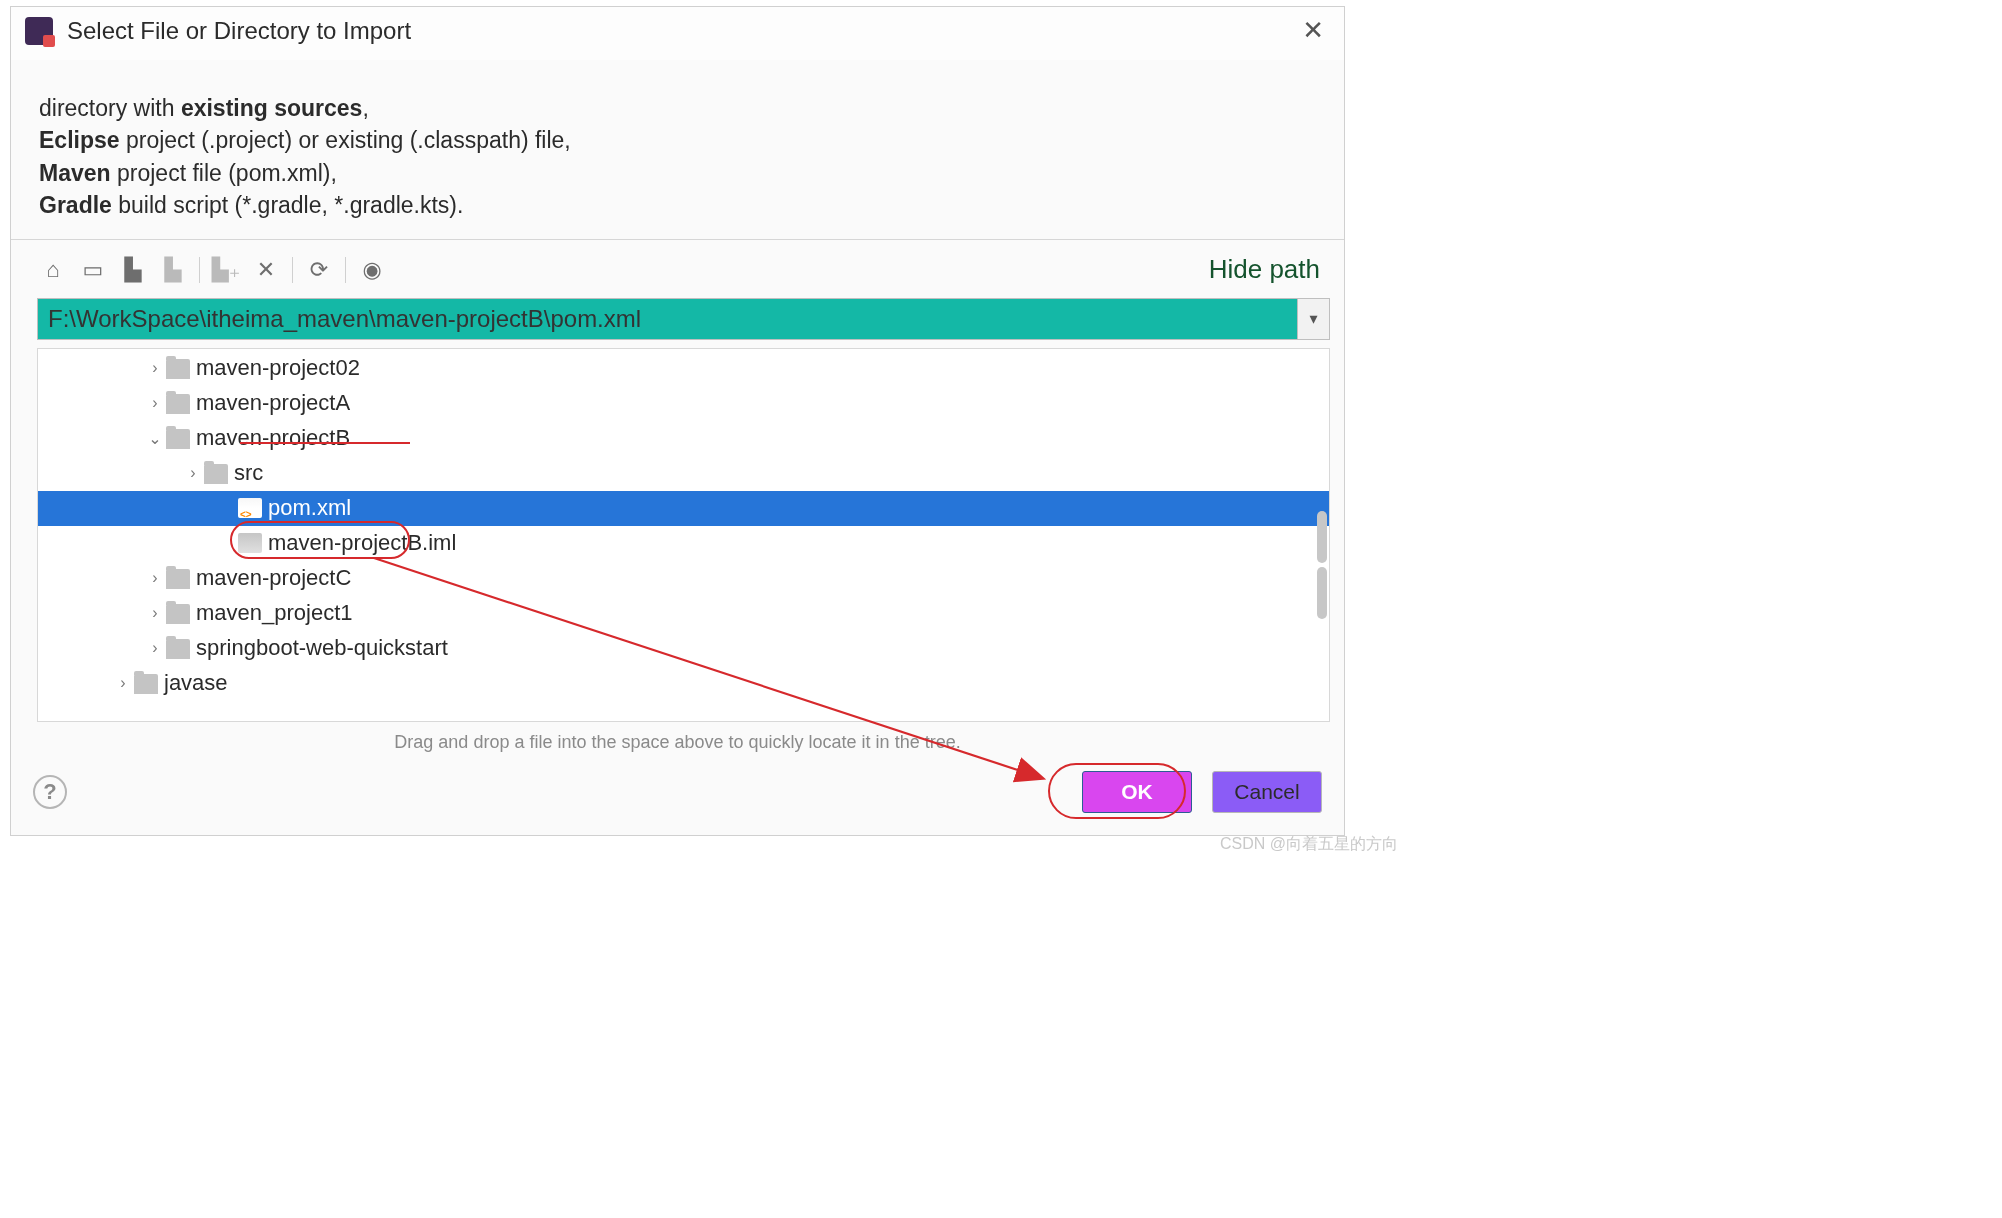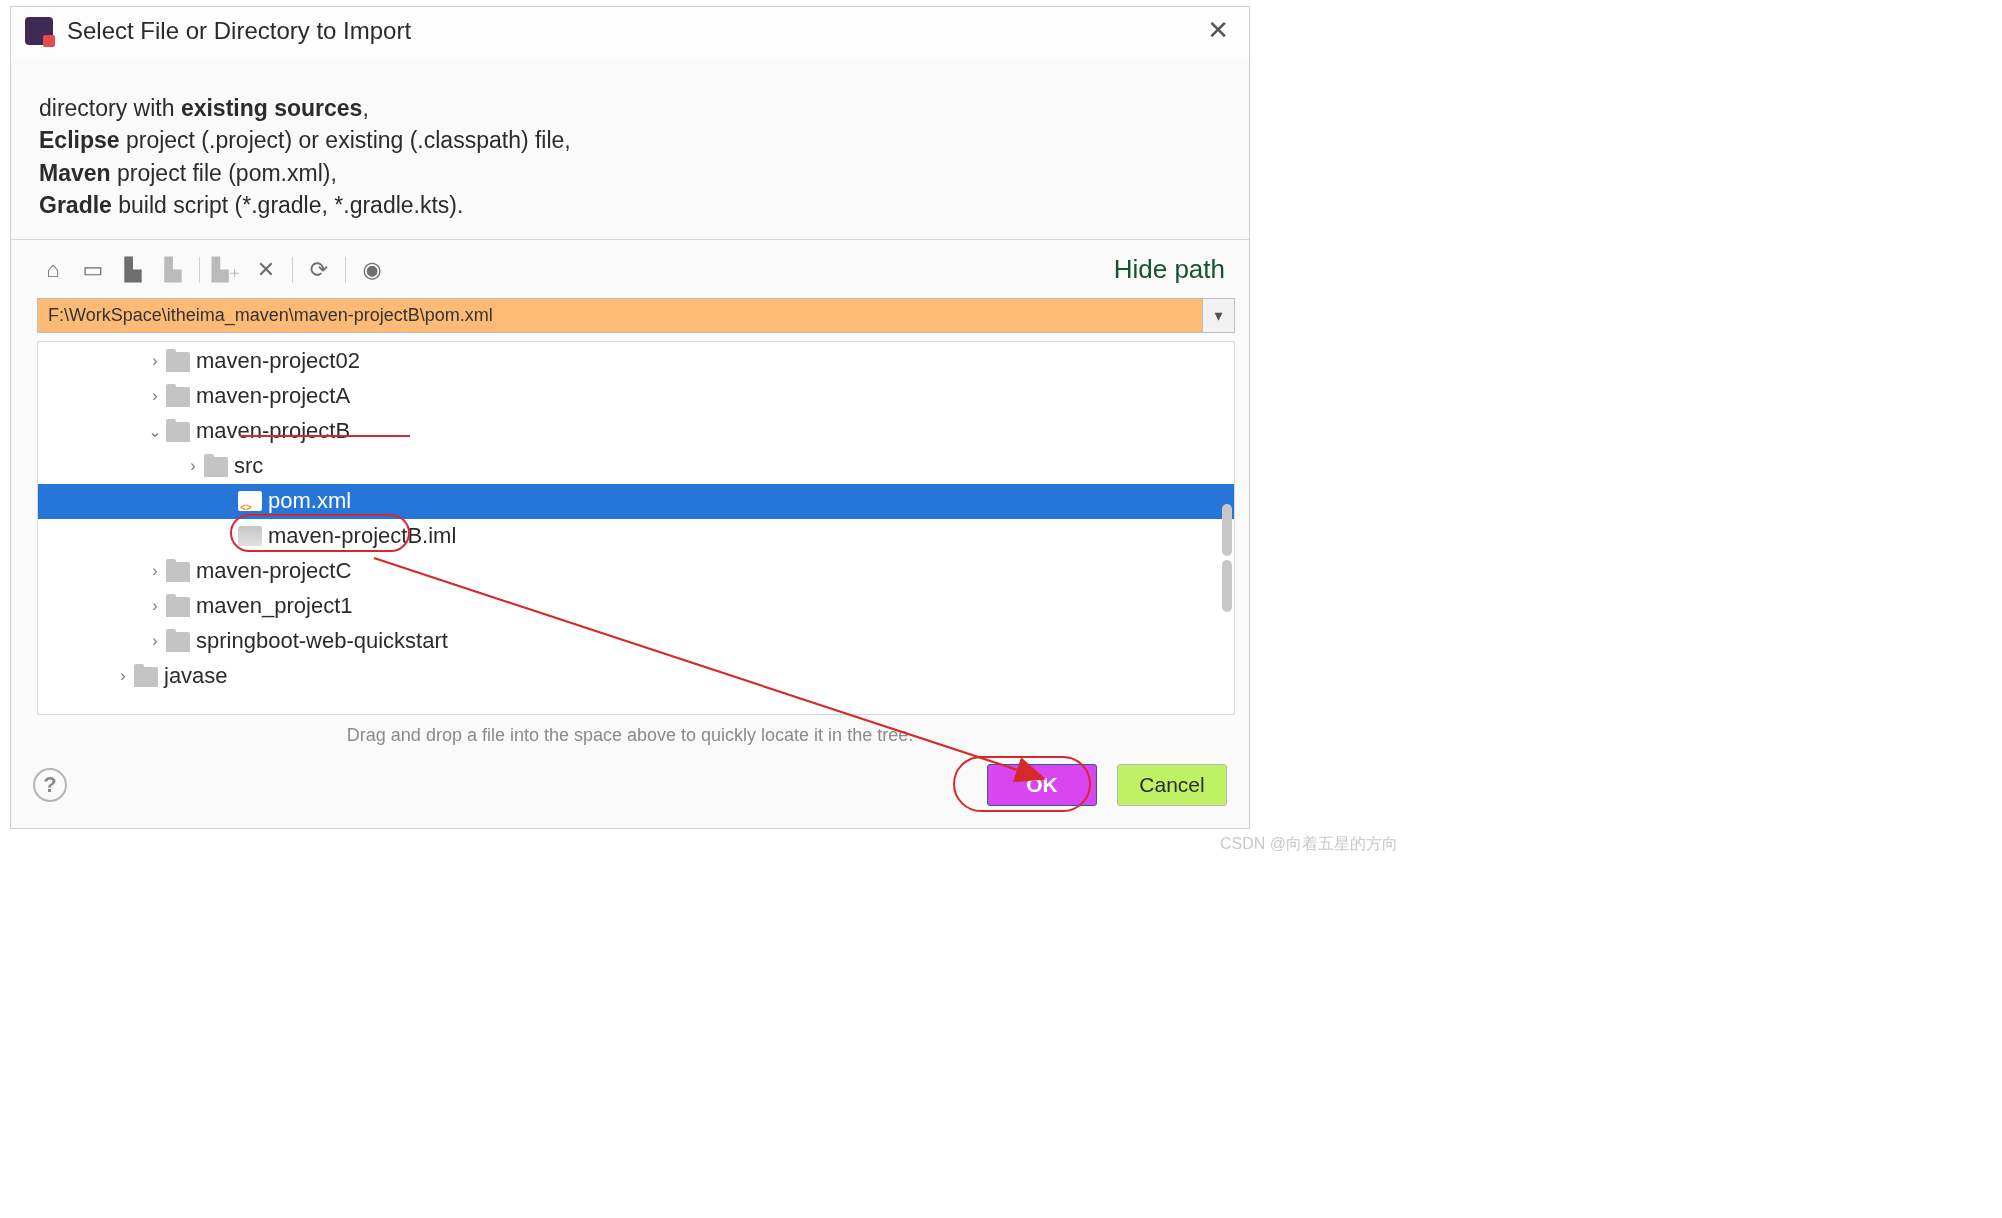--- a/index.html
+++ b/index.html
@@ -5,21 +5,21 @@
     * { box-sizing: border-box; }
     body {
       margin: 0;
       font-family: "Segoe UI", "Microsoft YaHei", Arial, sans-serif;
       background: #ffffff;
       width: 2002px;
       min-height: 1218px;
       position: relative;
     }
     .dialog {
-      width: 1240px;
+      width: 1335px;
       border: 1px solid #d0d0d0;
       background: #fafafa;
       margin: 6px 0 0 10px;
     }
     .title-bar {
       display: flex;
       align-items: center;
       justify-content: space-between;
       padding: 8px 14px 14px 14px;
       background: #fdfdfd;
@@ -55,22 +55,22 @@
       cursor: pointer; color: #6e6e6e; font-size: 22px;
     }
     .tbtn.dim { opacity: .45; cursor: default; }
     .vdiv { width: 1px; height: 26px; background: #d0d0d0; margin: 0 6px; }
     .spacer { flex: 1; }
     .link { color: #14532d; font-size: 26px; cursor: pointer; padding-right: 6px; }
     .path-row {
       display: flex; align-items: stretch; padding: 4px 14px 8px 26px; gap: 0;
     }
     .path-input {
-      flex: 1; font-size: 18px; color: #333; padding: 6px 10px;
-      border: 1px solid #bfbfbf; background: #fdba74;
+      flex: 1; font-size: 24px; color: #333; padding: 6px 10px;
+      border: 1px solid #bfbfbf; background: #14b8a6;
       outline: none;
     }
     .path-dd {
       width: 32px; border: 1px solid #bfbfbf; border-left: none;
       background: #f2f2f2; display: flex; align-items: center; justify-content: center;
       color: #555; cursor: pointer;
     }
     .tree-wrap {
       margin: 0 14px 4px 26px; border: 1px solid #d8d8d8;
       background: #ffffff; height: 374px; overflow: hidden; position: relative;
@@ -115,21 +115,21 @@
     }
     .help {
       width: 34px; height: 34px; border: 2px solid #b5b5b5; border-radius: 50%;
       display: flex; align-items: center; justify-content: center;
       color: #8a8a8a; font-size: 22px; font-weight: 700; cursor: pointer;
     }
     .footer .spacer { flex: 1; }
     .btn {
       min-width: 110px; height: 42px; border-radius: 3px; font-size: 21px;
       display: flex; align-items: center; justify-content: center; cursor: pointer;
-      margin-left: 20px; border: 1px solid #b7b7b7; background: #bef264; color: #2b2b2b;
+      margin-left: 20px; border: 1px solid #b7b7b7; background: #8b5cf6; color: #2b2b2b;
     }
     .btn.primary { background: #d946ef; color: #fff; border: 1px solid #2c5d93; font-weight: 700; }
     .ok-wrap { position: relative; }
     .ellipse-ok {
       position: absolute; left: -14px; top: -8px; width: 138px; height: 56px;
       border: 2px solid #d6292c; border-radius: 28px; pointer-events: none;
     }
     .arrow-svg { position: absolute; left: 26px; top: 0; pointer-events: none; }
     .watermark {
       position: absolute; left: 1220px; top: 834px;

